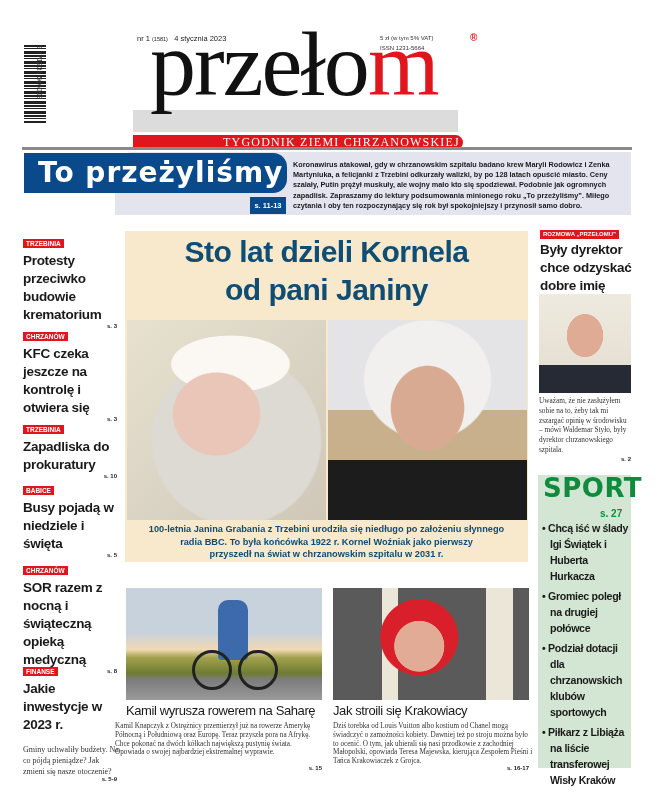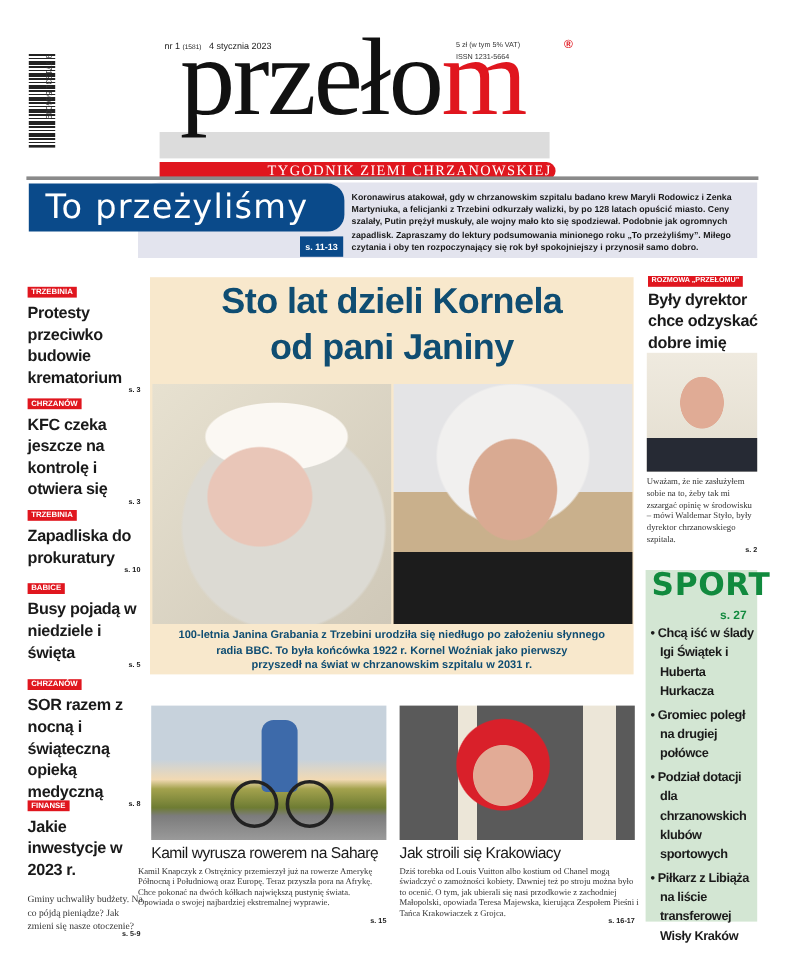--- a/index.html
+++ b/index.html
@@ -15,21 +15,21 @@
   .price { left: 380px; top: 33px; font-size: 6px; color: #333; line-height: 10px; }
   .reg { left: 470px; top: 32px; font-size: 10px; color: #e0161e; font-weight: bold; }
   .logo { left: 150px; top: 18px; font-family: "Liberation Serif", serif; font-size: 92px; line-height: 1; letter-spacing: -2px; color: #111; }
   .logo .m { color: #e0161e; }
   .tagline-bg { left: 133px; top: 110px; width: 325px; height: 22px; background: #dcdcdc; }
   .tagline { left: 133px; top: 113px; width: 330px; height: 15px; background: #e0161e; color: #fff; font-family: "Liberation Serif", serif; font-size: 12px; letter-spacing: 1.2px; line-height: 15px; padding-left: 90px; border-radius: 0 8px 8px 0; margin-top: 22px; }
   .rule-top { left: 22px; top: 147px; width: 610px; height: 3px; background: #8a8a8a; }
 
   
   .banner-bg { left: 115px; top: 152px; width: 516px; height: 63px; background: #e3e4ee; border-radius: 18px 0 0 0; }
-  .banner-title { left: 24px; top: 153px; width: 263px; height: 40px; background: #0a4a8a; border-radius: 0 14px 14px 0; color: #fff; font-weight: normal; font-size: 28px; line-height: 40px; padding-left: 14px; font-family: "DejaVu Sans", sans-serif; letter-spacing: 1px; }
+  .banner-title { left: 24px; top: 153px; width: 263px; height: 40px; background: #0a4a8a; border-radius: 0 14px 14px 0; color: #fff; font-weight: bold; font-size: 28px; line-height: 40px; padding-left: 14px; font-family: "DejaVu Sans", sans-serif; letter-spacing: 1px; }
   .banner-pages { left: 250px; top: 197px; width: 36px; height: 17px; background: #0a4a8a; color: #fff; font-size: 7.5px; font-weight: bold; text-align: center; line-height: 17px; }
   .banner-text { left: 293px; top: 160px; width: 335px; font-size: 7.3px; font-weight: bold; line-height: 10.2px; color: #1a1a1a; font-family: "Liberation Sans Narrow", "Liberation Sans", sans-serif; }
 
   
   .left-col { left: 23px; top: 232px; width: 96px; }
   .lc-item { position: absolute; left: 0; width: 96px; }
   .lc-tag { display: inline-block; background: #e0161e; color: #fff; font-size: 6.5px; font-weight: bold; padding: 0 3px; line-height: 9px; text-transform: uppercase; }
   .lc-title { font-size: 13.5px; font-weight: bold; line-height: 18px; margin-top: 2px; letter-spacing: -0.3px; }
   .lc-page { text-align: right; font-size: 6px; font-weight: bold; margin-top: -1px; padding-right: 2px; }
   .lc-lead { font-family: "Liberation Serif", serif; font-size: 8px; line-height: 11px; margin-top: 10px; color: #333; }

